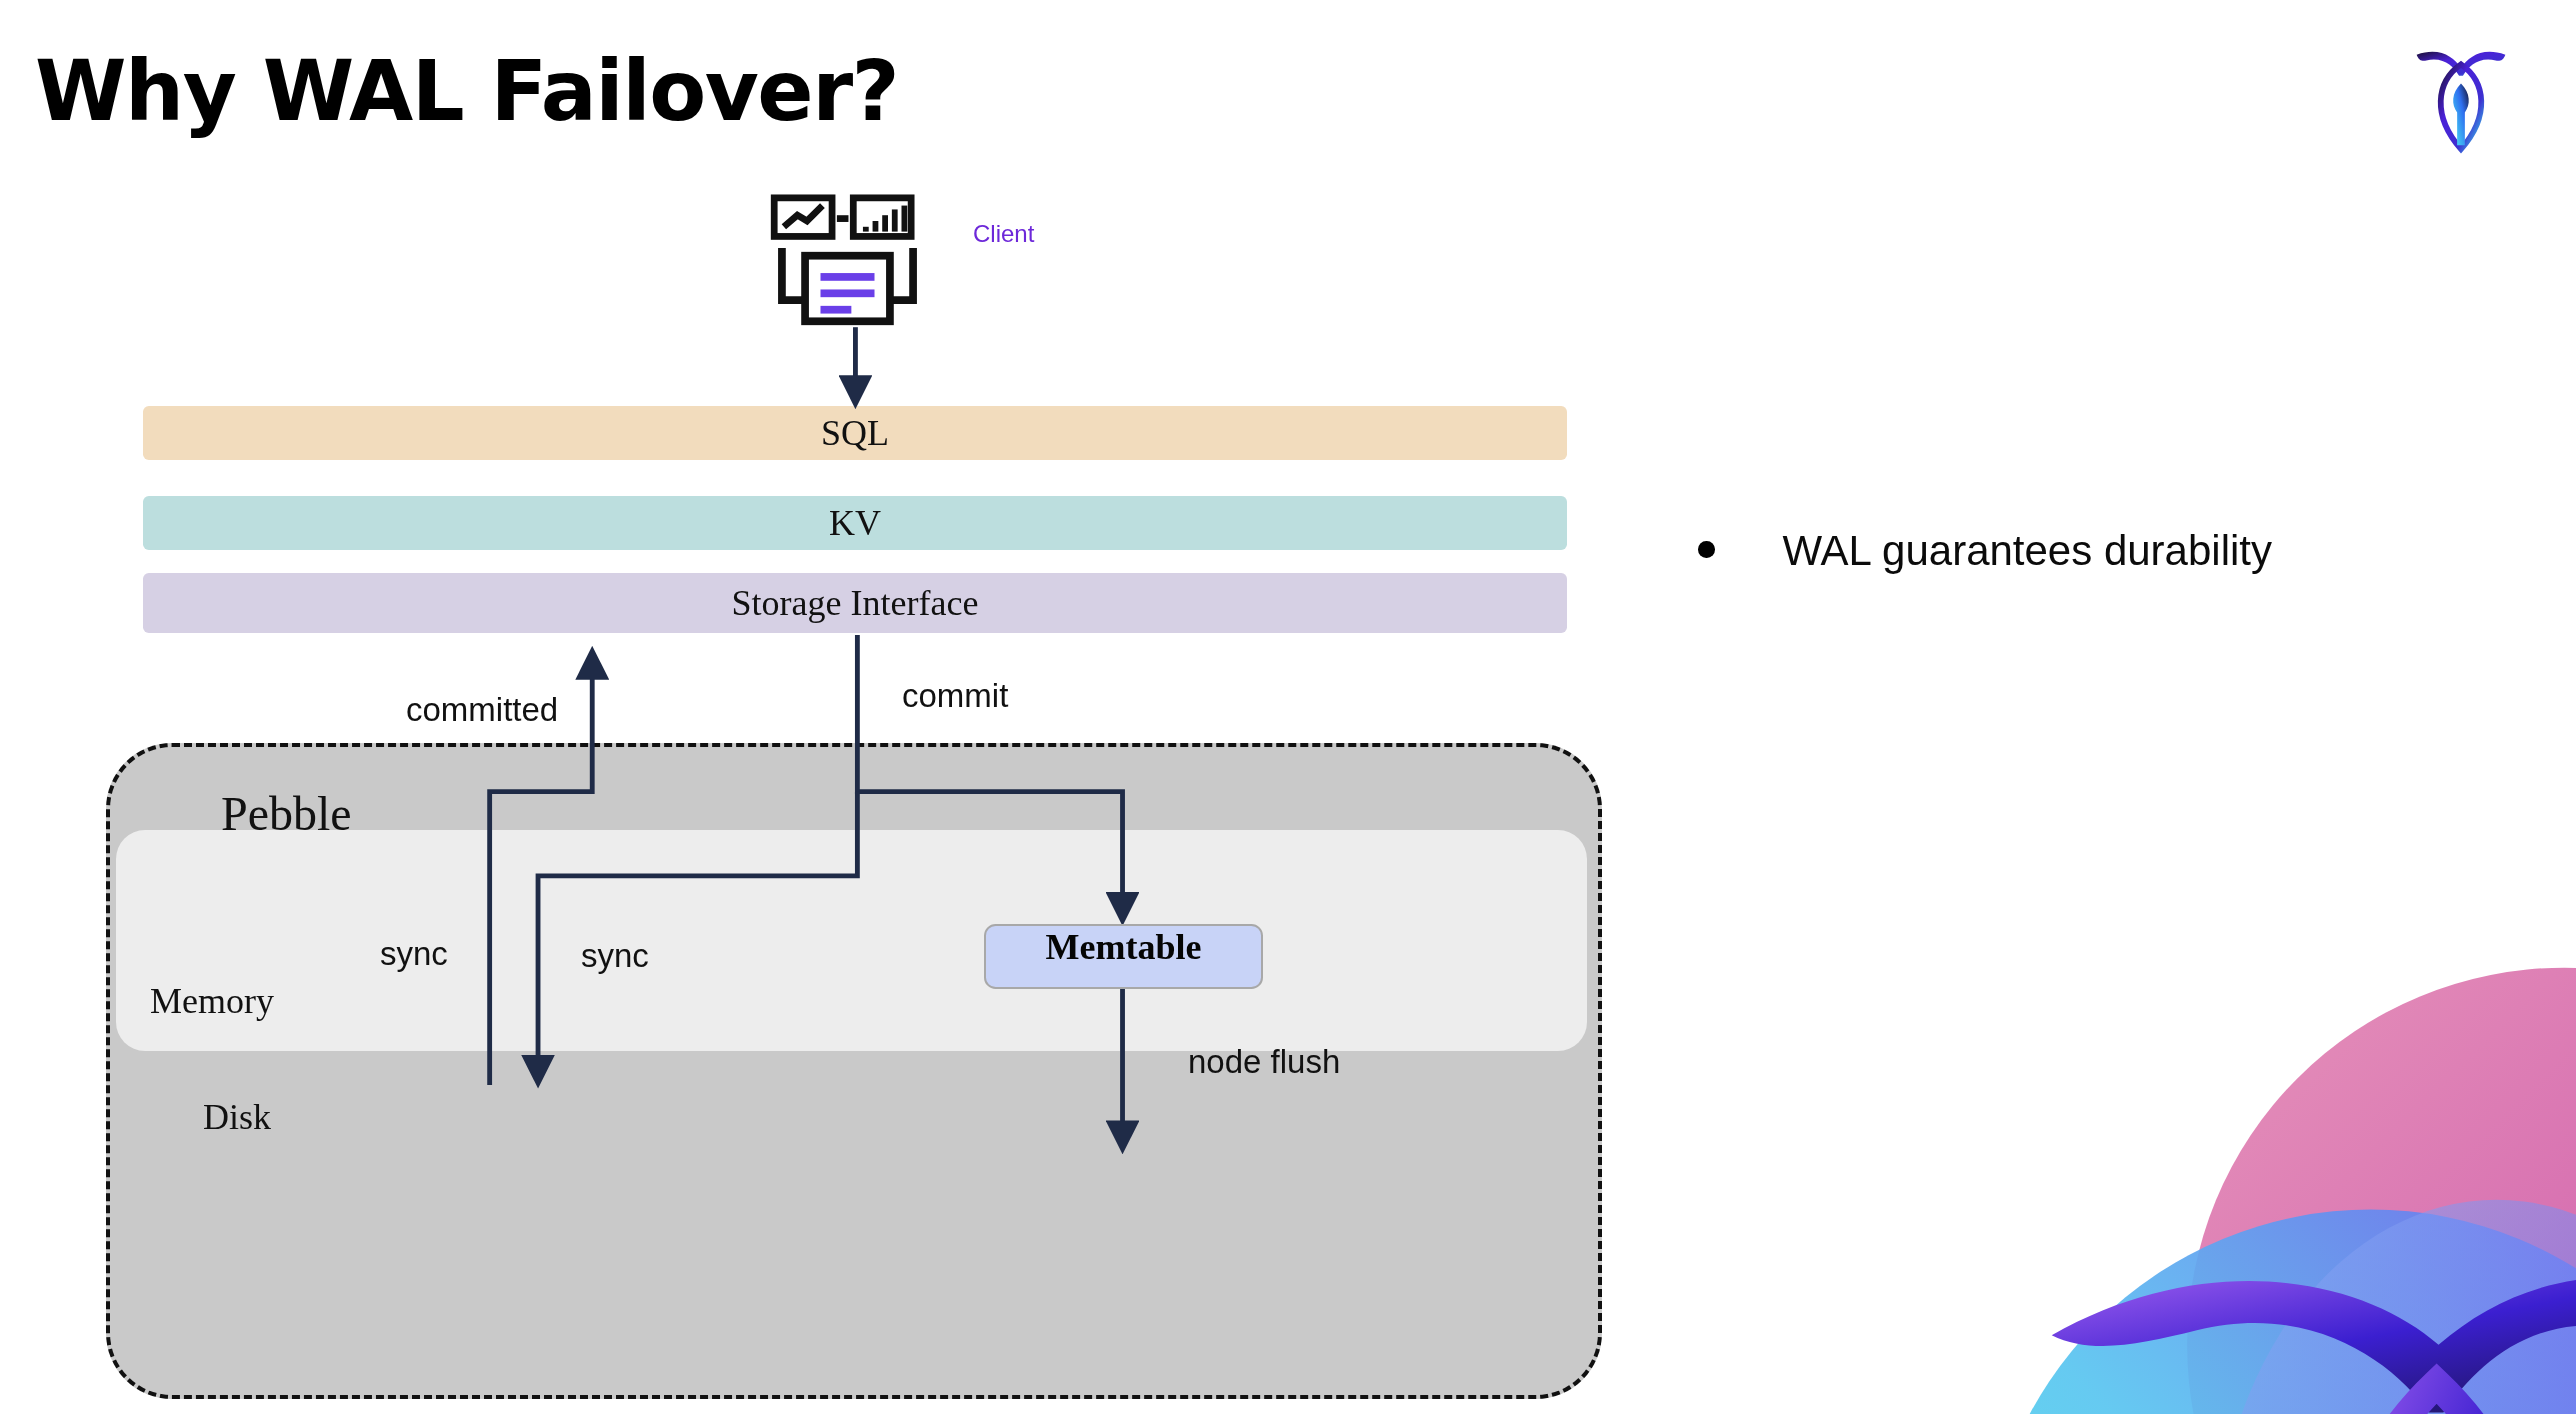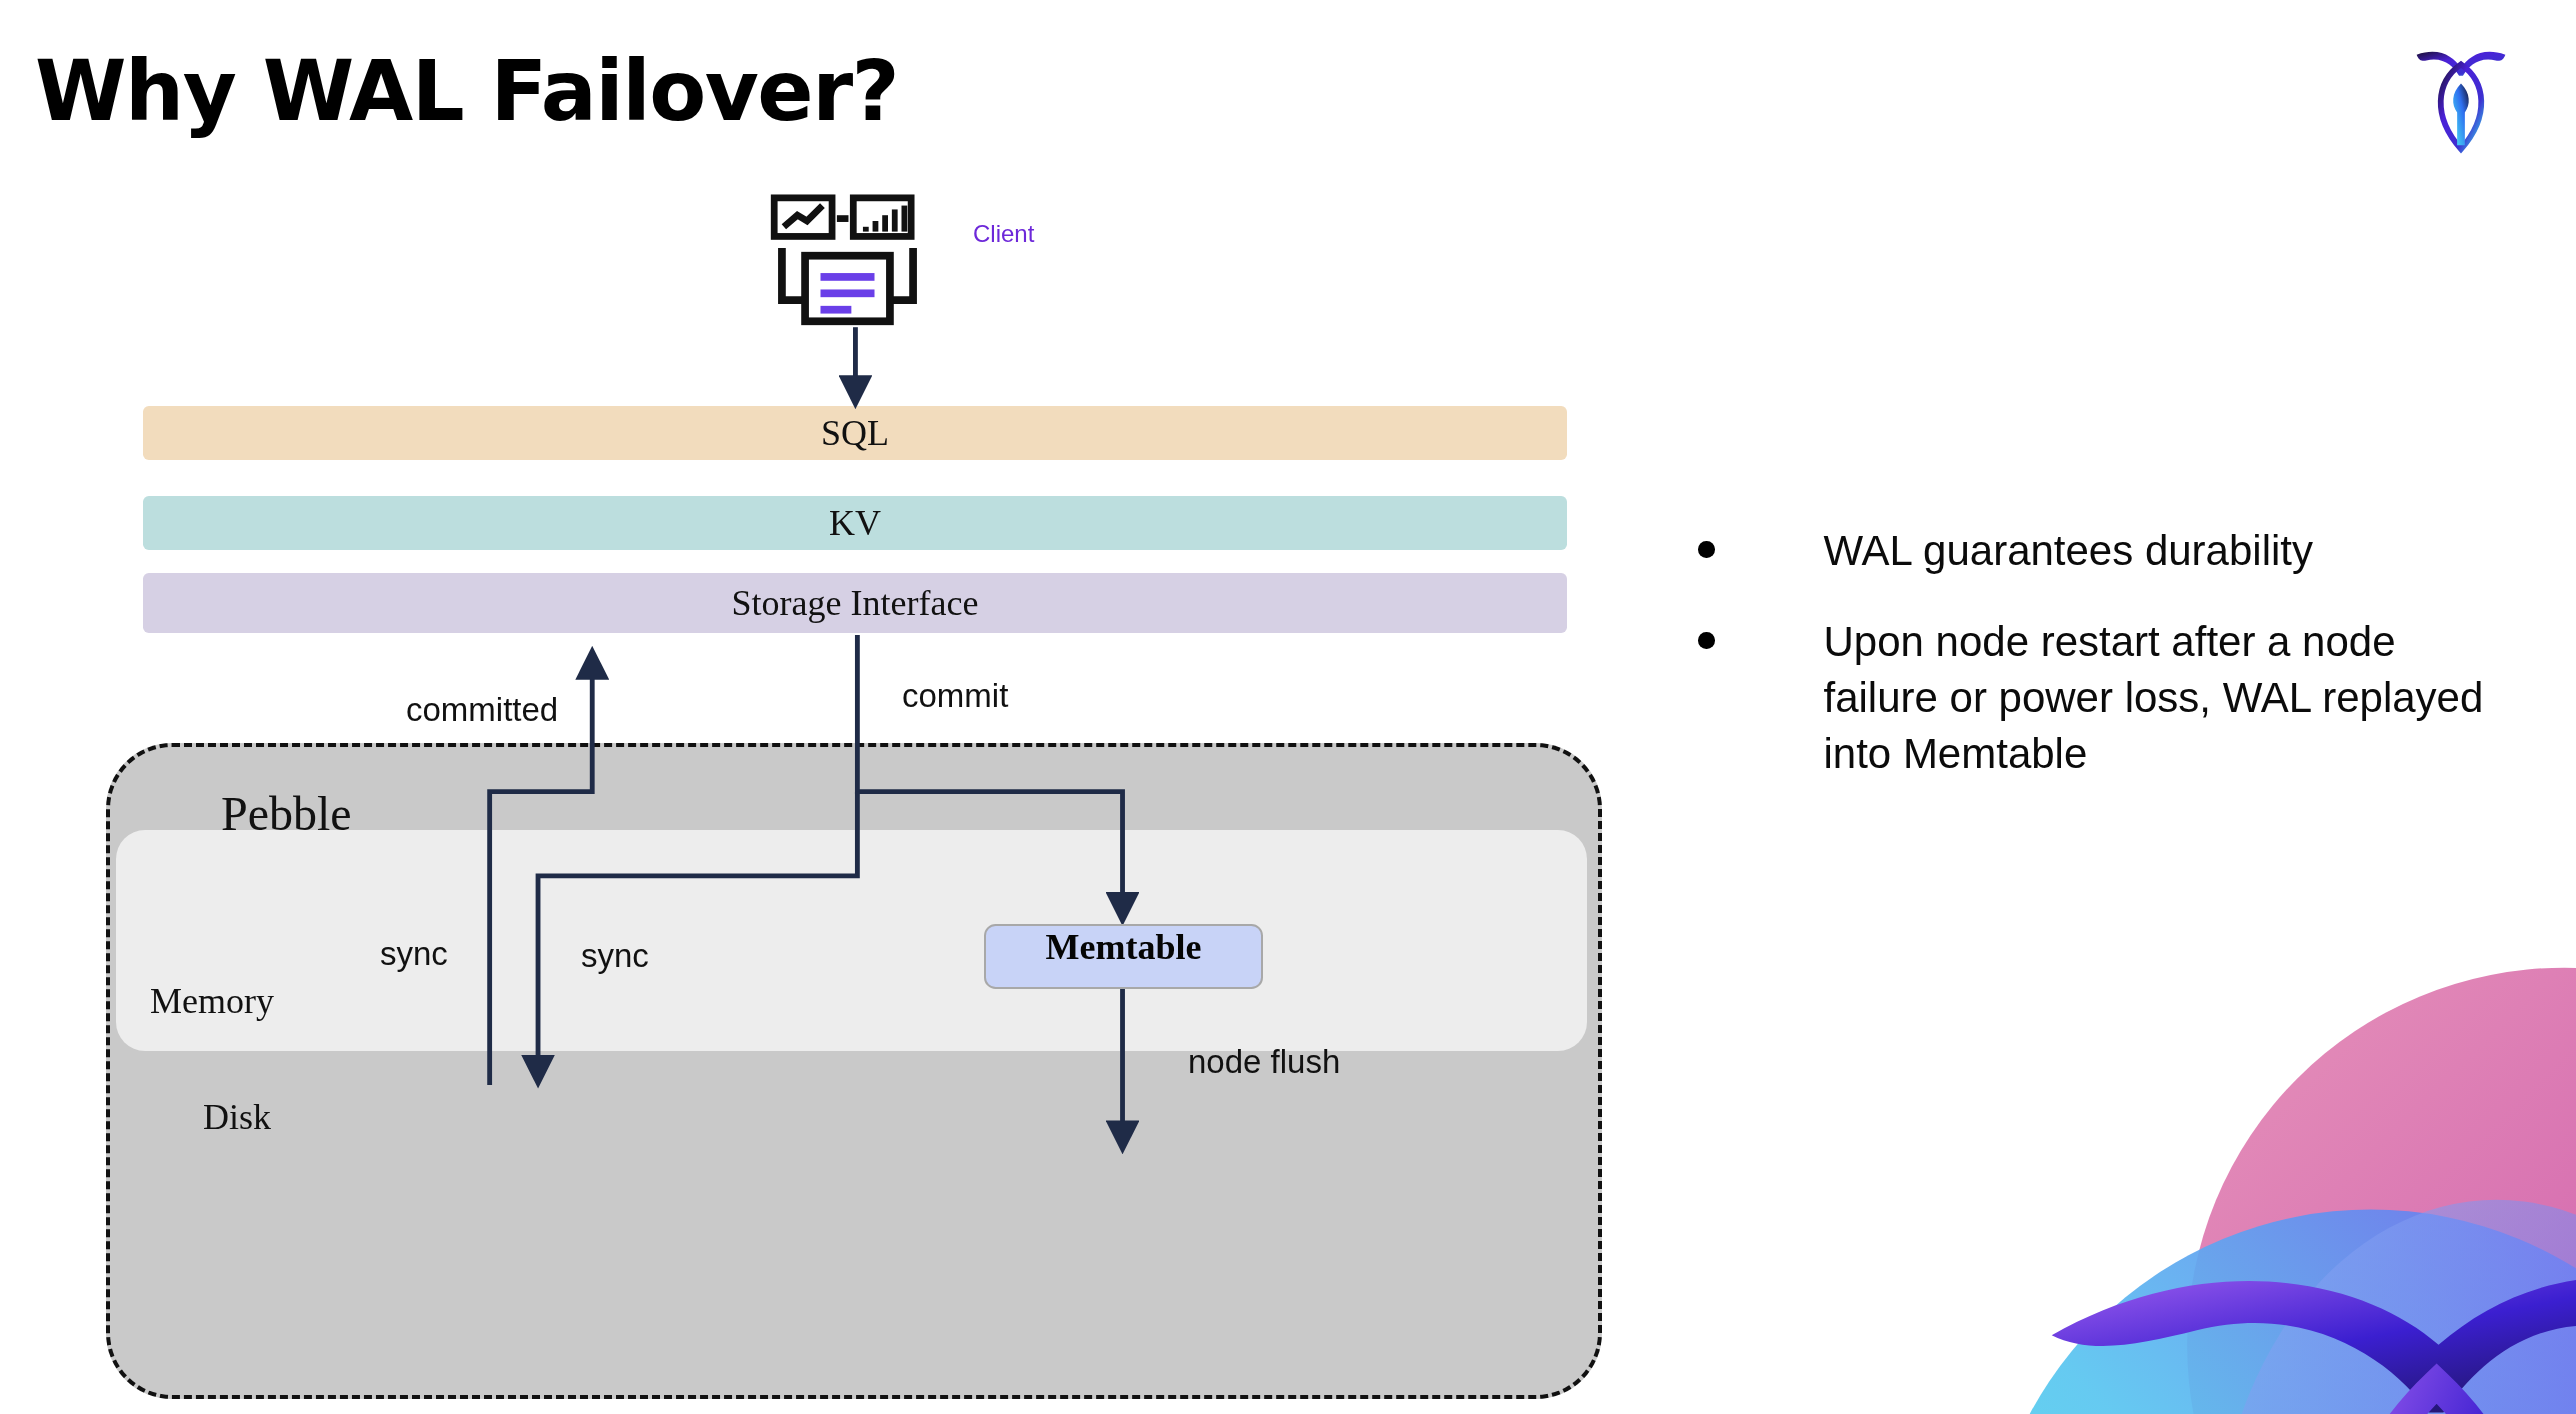--- a/index.html
+++ b/index.html
@@ -206,21 +206,20 @@
     height: 16.5px;
     border-radius: 50%;
     background: #000000;
     margin-top: 18.4px;
     margin-right: 68px;
   }
   .bullet-text {
     font-size: 42px;
     line-height: 1.33;
     color: #0b0b0b;
-    margin-left: 41px;
   }
 </style>
 </head>
 <body>
 
 <div class="slide">
 
   <div class="title">Why WAL Failover?</div>
 
   <div class="brand-logo">
@@ -353,20 +352,16 @@
   <div class="edge-label lbl-commit">commit</div>
   <div class="edge-label lbl-sync1">sync</div>
   <div class="edge-label lbl-sync2">sync</div>
   <div class="edge-label lbl-asyncflush">node flush</div>
 
   <div class="bullets">
     <div class="bullet-row">
       <span class="bullet-dot"></span>
       <span class="bullet-text">WAL guarantees durability</span>
     </div>
-    <div class="bullet-row">
-      <span class="bullet-dot"></span>
-      <span class="bullet-text">Upon node restart after a node failure or power loss, WAL replayed into Memtable</span>
-    </div>
   </div>
 
 </div>
 
 
 </body></html>

